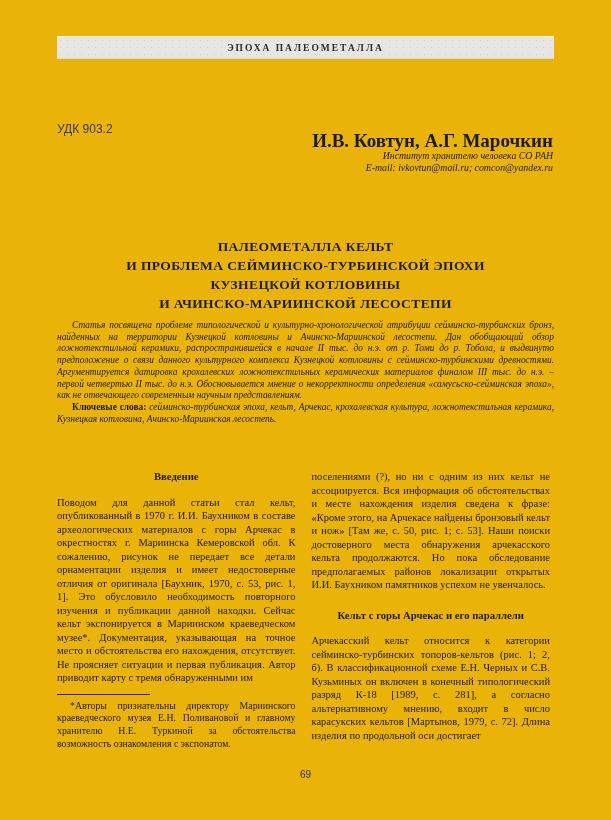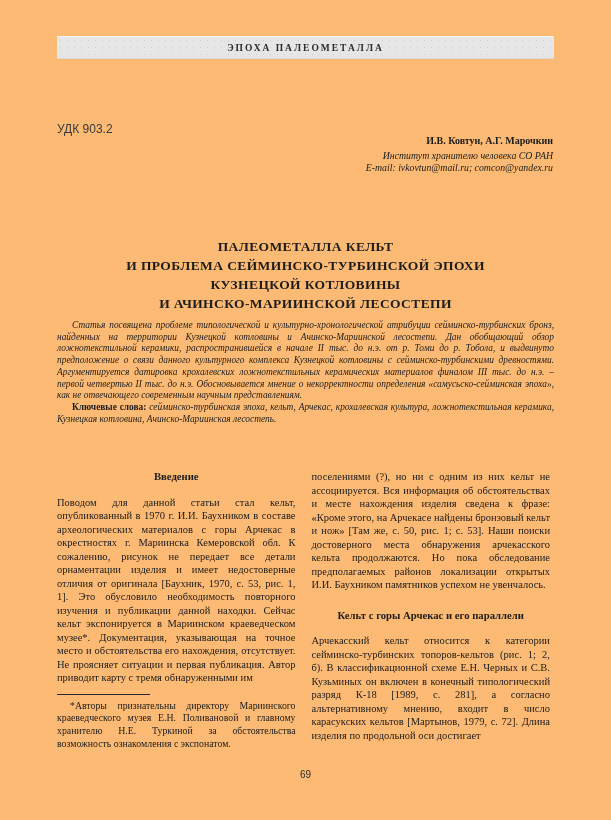--- a/index.html
+++ b/index.html
@@ -1,20 +1,20 @@
 <!DOCTYPE html>
 <html lang="ru"><head>
 <meta charset="utf-8">
 <style>
   html, body { margin: 0; padding: 0; background: #ffffff; }
   .page {
     position: relative;
     width: 611px;
     height: 820px;
-    background: #fdba74;
+    background: #eab308;
     font-family: "Liberation Serif", serif;
     color: #1c1c1c;
     overflow: hidden;
   }
   .running-head {
     position: absolute;
     left: 57px; top: 36px; width: 497px; height: 21px;
     background-color: #e6e6e6;
     background-image: radial-gradient(#cfcfcf 0.8px, transparent 0.9px);
     background-size: 7px 7px;
@@ -25,21 +25,21 @@
   }
   .udc {
     position: absolute; left: 57px; top: 122px;
     font-family: "Liberation Sans", sans-serif;
     font-size: 12px; color: #3a3a3a;
   }
   .byline {
     position: absolute; right: 58px; top: 135px;
     text-align: right; line-height: 12.5px;
   }
-  .byline .authors { font-weight: bold; font-size: 10px; margin-bottom: 2px; }
+  .byline .authors { font-weight: bold; font-size: 19px; margin-bottom: 2px; }
   .byline .affil { font-style: italic; font-size: 9.8px; }
   .title-block {
     position: absolute; left: 57px; top: 237px; width: 497px;
     text-align: center; font-weight: bold; font-size: 13.5px;
     line-height: 19px; letter-spacing: 0.4px;
   }
   .abstract {
     position: absolute; left: 57px; top: 320px; width: 497px;
     font-style: italic; font-size: 9.4px; line-height: 11.7px;
     text-align: justify;

